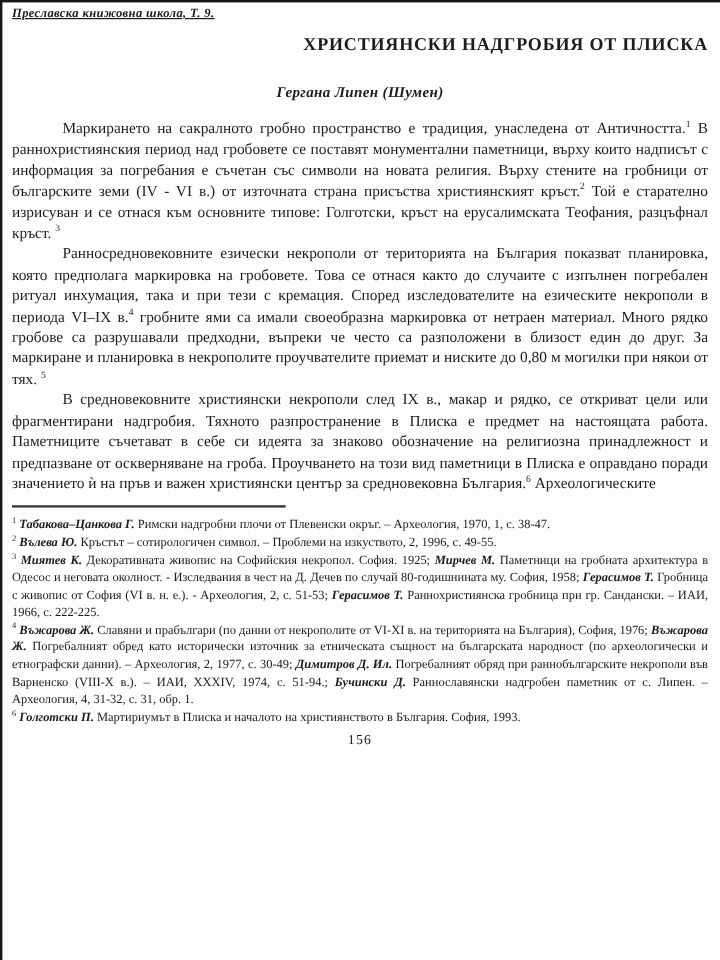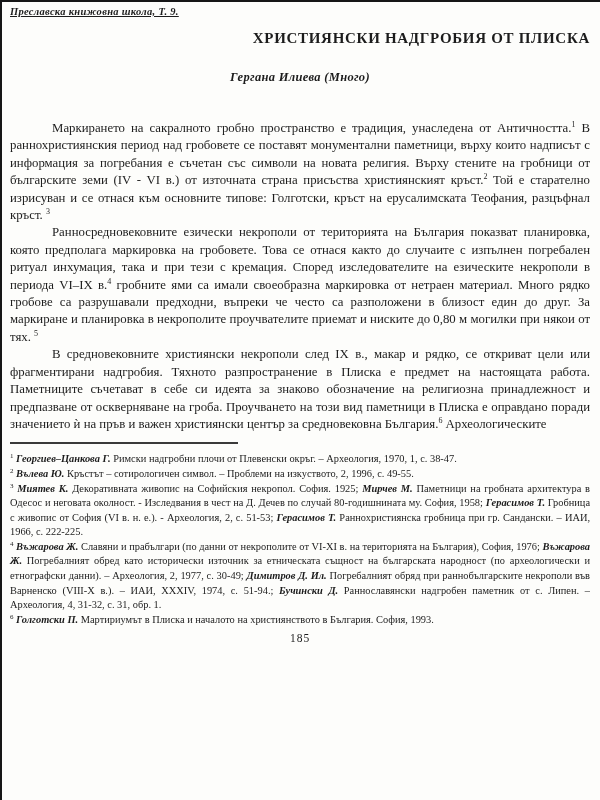--- a/index.html
+++ b/index.html
@@ -32,21 +32,21 @@
   }
   .author {
     margin-top:23px;
     text-align:center;
     font-size:12.5px;
     font-weight:bold;
     font-style:italic;
     letter-spacing:0.3px;
   }
   .body-text {
-    margin-top:35px;
+    margin-top:14px;
     font-size:12.8px;
     line-height:17.4px;
     text-align:justify;
   }
   .body-text p { margin:0; text-indent:42px; }
   sup.fnref {
     font-size:8px;
     line-height:0;
     vertical-align:super;
   }
@@ -75,33 +75,33 @@
 </style>
 </head>
 <body>
 
 <div class="page">
 
   <div class="running-header">Преславска книжовна школа, Т. 9.</div>
 
   <h1 class="title">ХРИСТИЯНСКИ НАДГРОБИЯ ОТ ПЛИСКА</h1>
 
-  <div class="author">Гергана Илиева (Много)</div>
+  <div class="author">Гергана Липен (Шумен)</div>
 
   <div class="body-text">
     <p>Маркирането на сакралното гробно пространство е традиция, унаследена от Античността.<sup class="fnref">1</sup> В раннохристиянския период над гробовете се поставят монументални паметници, върху които надписът с информация за погребания е съчетан със символи на новата религия. Върху стените на гробници от българските земи (IV - VI в.) от източната страна присъства християнският кръст.<sup class="fnref">2</sup> Той е старателно изрисуван и се отнася към основните типове: Голготски, кръст на ерусалимската Теофания, разцъфнал кръст. <sup class="fnref">3</sup></p>
     <p>Ранносредновековните езически некрополи от територията на България показват планировка, която предполага маркировка на гробовете. Това се отнася както до случаите с изпълнен погребален ритуал инхумация, така и при тези с кремация. Според изследователите на езическите некрополи в периода VI–IX в.<sup class="fnref">4</sup> гробните ями са имали своеобразна маркировка от нетраен материал. Много рядко гробове са разрушавали предходни, въпреки че често са разположени в близост един до друг. За маркиране и планировка в некрополите проучвателите приемат и ниските до 0,80 м могилки при някои от тях. <sup class="fnref">5</sup></p>
     <p>В средновековните християнски некрополи след IX в., макар и рядко, се откриват цели или фрагментирани надгробия. Тяхното разпространение в Плиска е предмет на настоящата работа. Паметниците съчетават в себе си идеята за знаково обозначение на религиозна принадлежност и предпазване от оскверняване на гроба. Проучването на този вид паметници в Плиска е оправдано поради значението ѝ на пръв и важен християнски център за средновековна България.<sup class="fnref">6</sup> Археологическите</p>
   </div>
 
   <hr class="footnote-sep">
 
   <div class="footnotes">
-    <p><sup class="fnref">1</sup><span class="fn-author"> Георгиев–Цанкова Г.</span> Римски надгробни плочи от Плевенски окръг. – Археология, 1970, 1, с. 38-47.</p>
+    <p><sup class="fnref">1</sup><span class="fn-author"> Табакова–Цанкова Г.</span> Римски надгробни плочи от Плевенски окръг. – Археология, 1970, 1, с. 38-47.</p>
     <p><sup class="fnref">2</sup><span class="fn-author"> Вълева Ю.</span> Кръстът – сотирологичен символ. – Проблеми на изкуството, 2, 1996, с. 49-55.</p>
     <p><sup class="fnref">3</sup><span class="fn-author"> Миятев К.</span> Декоративната живопис на Софийския некропол. София. 1925; <span class="fn-author">Мирчев М.</span> Паметници на гробната архитектура в Одесос и неговата околност. - Изследвания в чест на Д. Дечев по случай 80-годишнината му. София, 1958; <span class="fn-author">Герасимов Т.</span> Гробница с живопис от София (VI в. н. е.). - Археология, 2, с. 51-53; <span class="fn-author">Герасимов Т.</span> Раннохристиянска гробница при гр. Сандански. – ИАИ, 1966, с. 222-225.</p>
     <p><sup class="fnref">4</sup><span class="fn-author"> Въжарова Ж.</span> Славяни и прабългари (по данни от некрополите от VI-XI в. на територията на България), София, 1976; <span class="fn-author">Въжарова Ж.</span> Погребалният обред като исторически източник за етническата същност на българската народност (по археологически и етнографски данни). – Археология, 2, 1977, с. 30-49; <span class="fn-author">Димитров Д. Ил.</span> Погребалният обряд при раннобългарските некрополи във Варненско (VIII-X в.). – ИАИ, XXXIV, 1974, с. 51-94.; <span class="fn-author">Бучински Д.</span> Раннославянски надгробен паметник от с. Липен. – Археология, 4, 31-32, с. 31, обр. 1.</p>
     <p><sup class="fnref">6</sup><span class="fn-author"> Голготски П.</span> Мартириумът в Плиска и началото на християнството в България. София, 1993.</p>
   </div>
 
-  <div class="page-number">185</div>
+  <div class="page-number">156</div>
 
 </div>
 
 </body></html>

